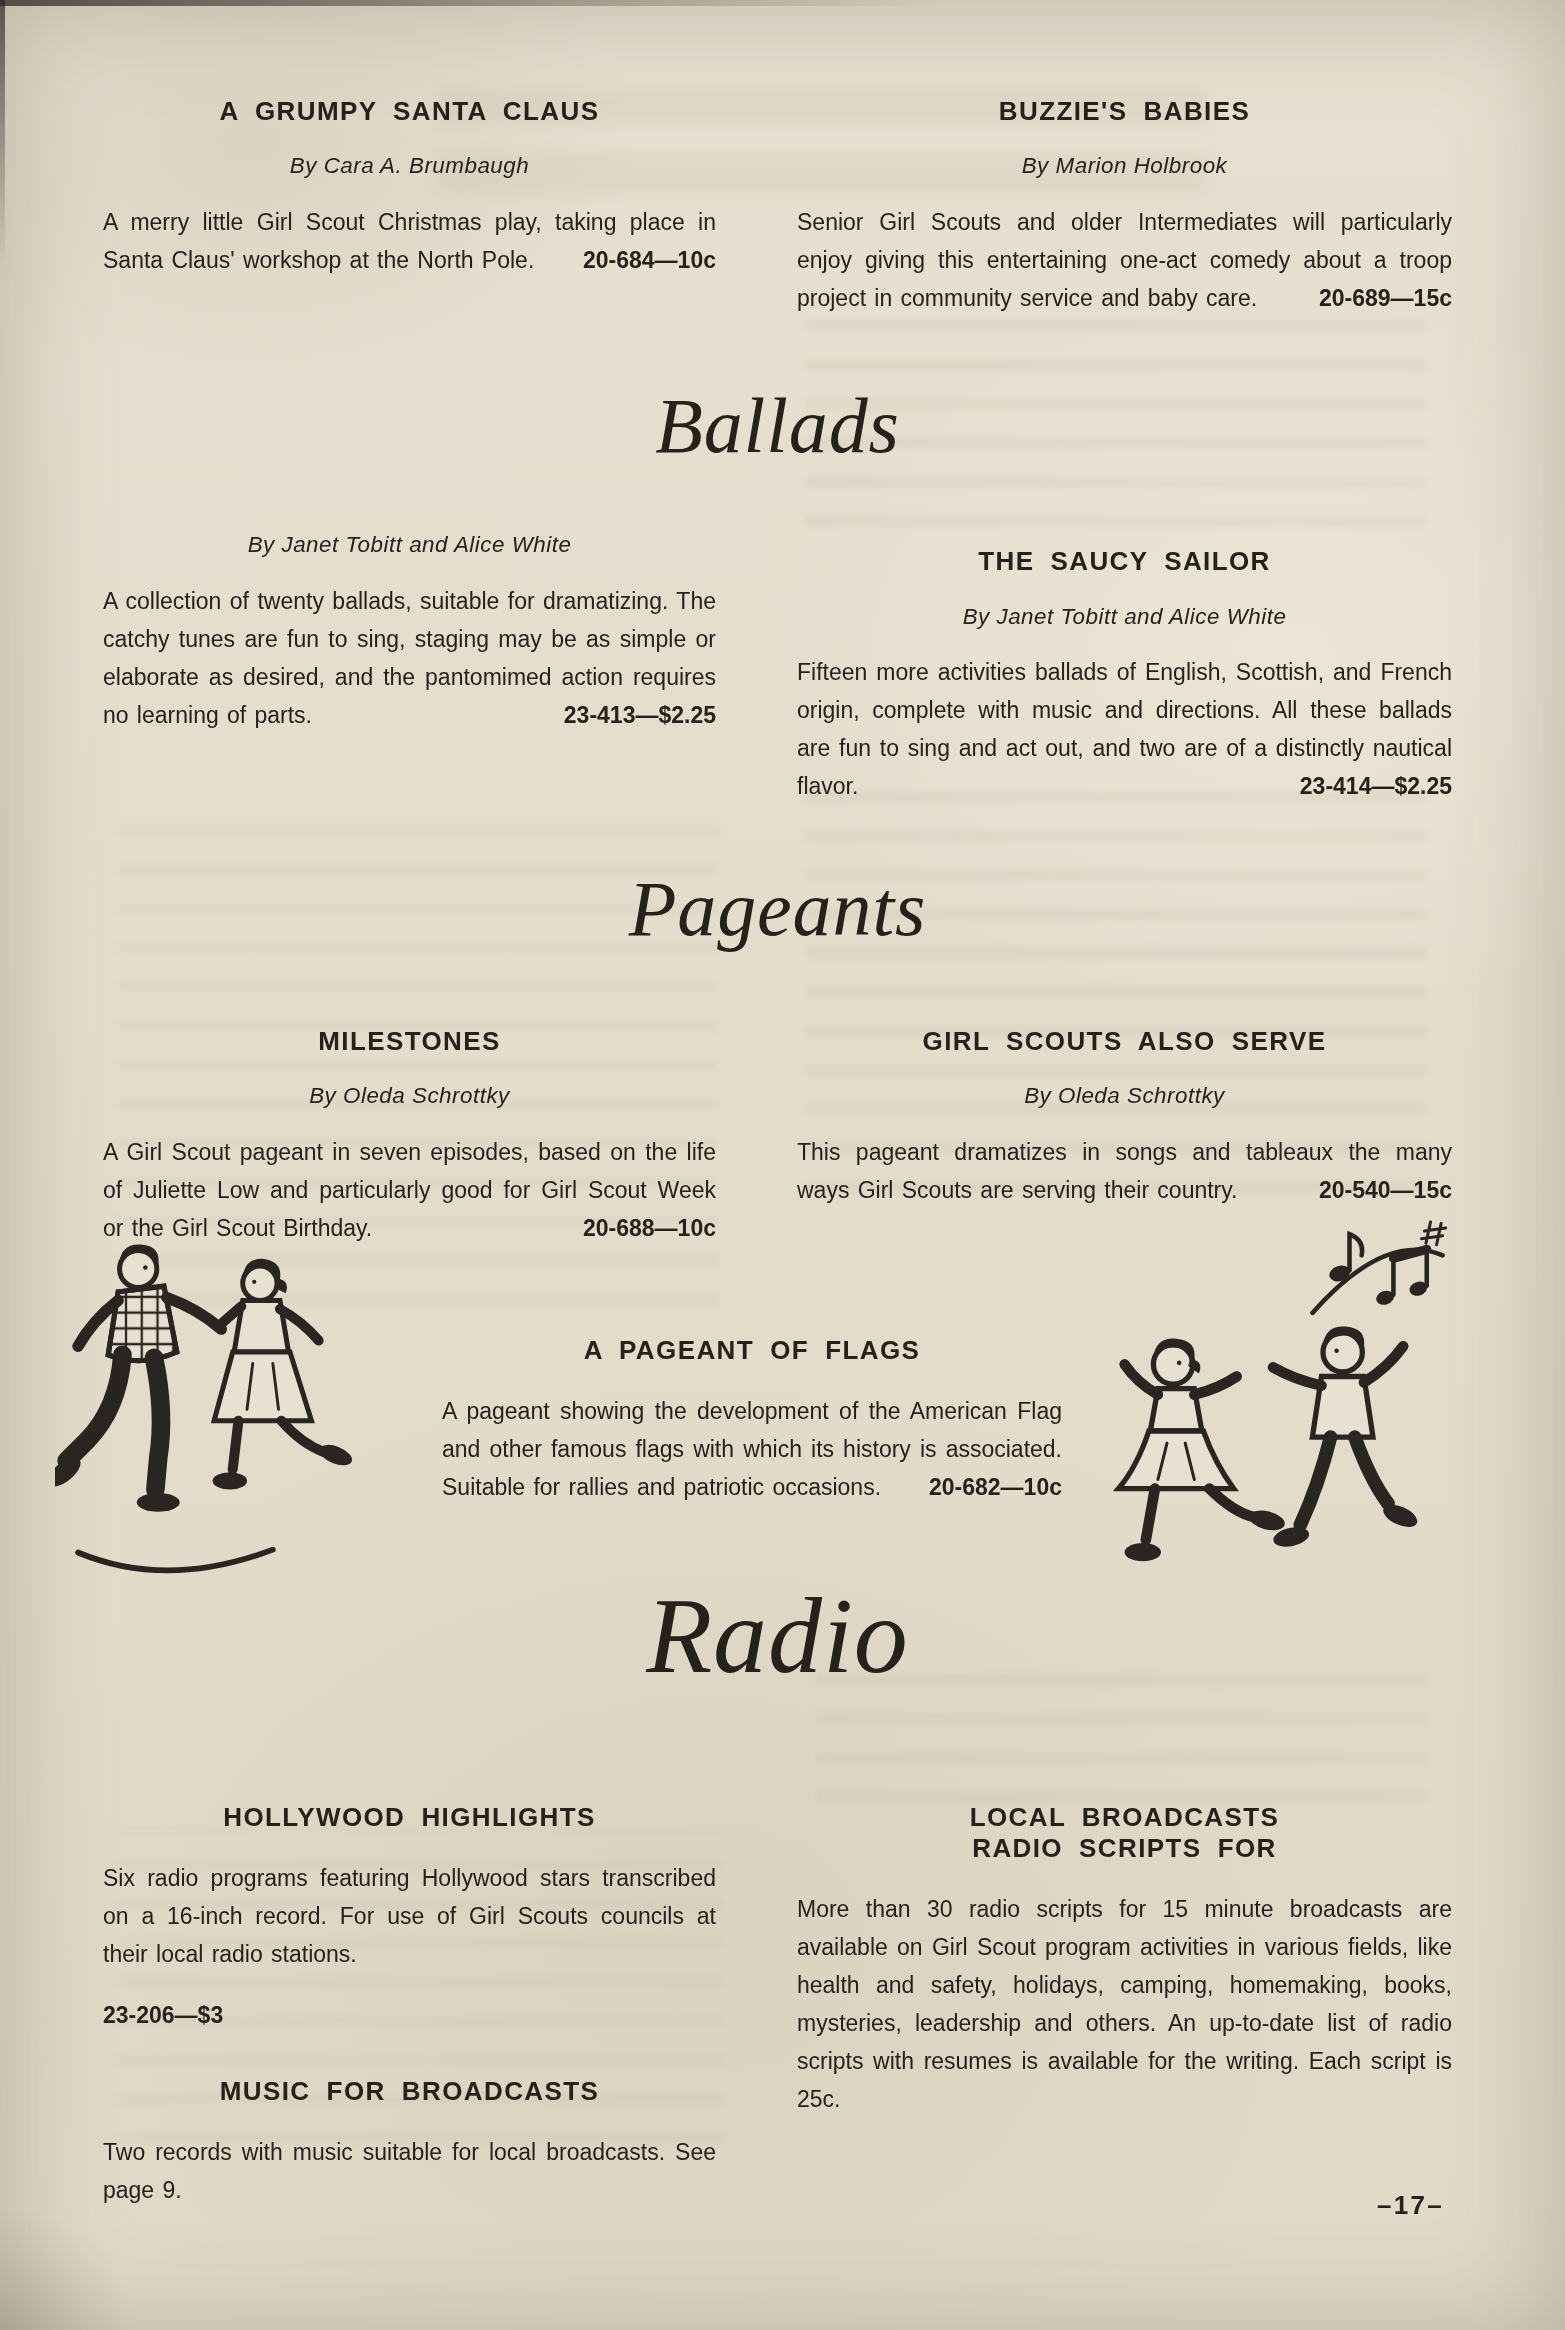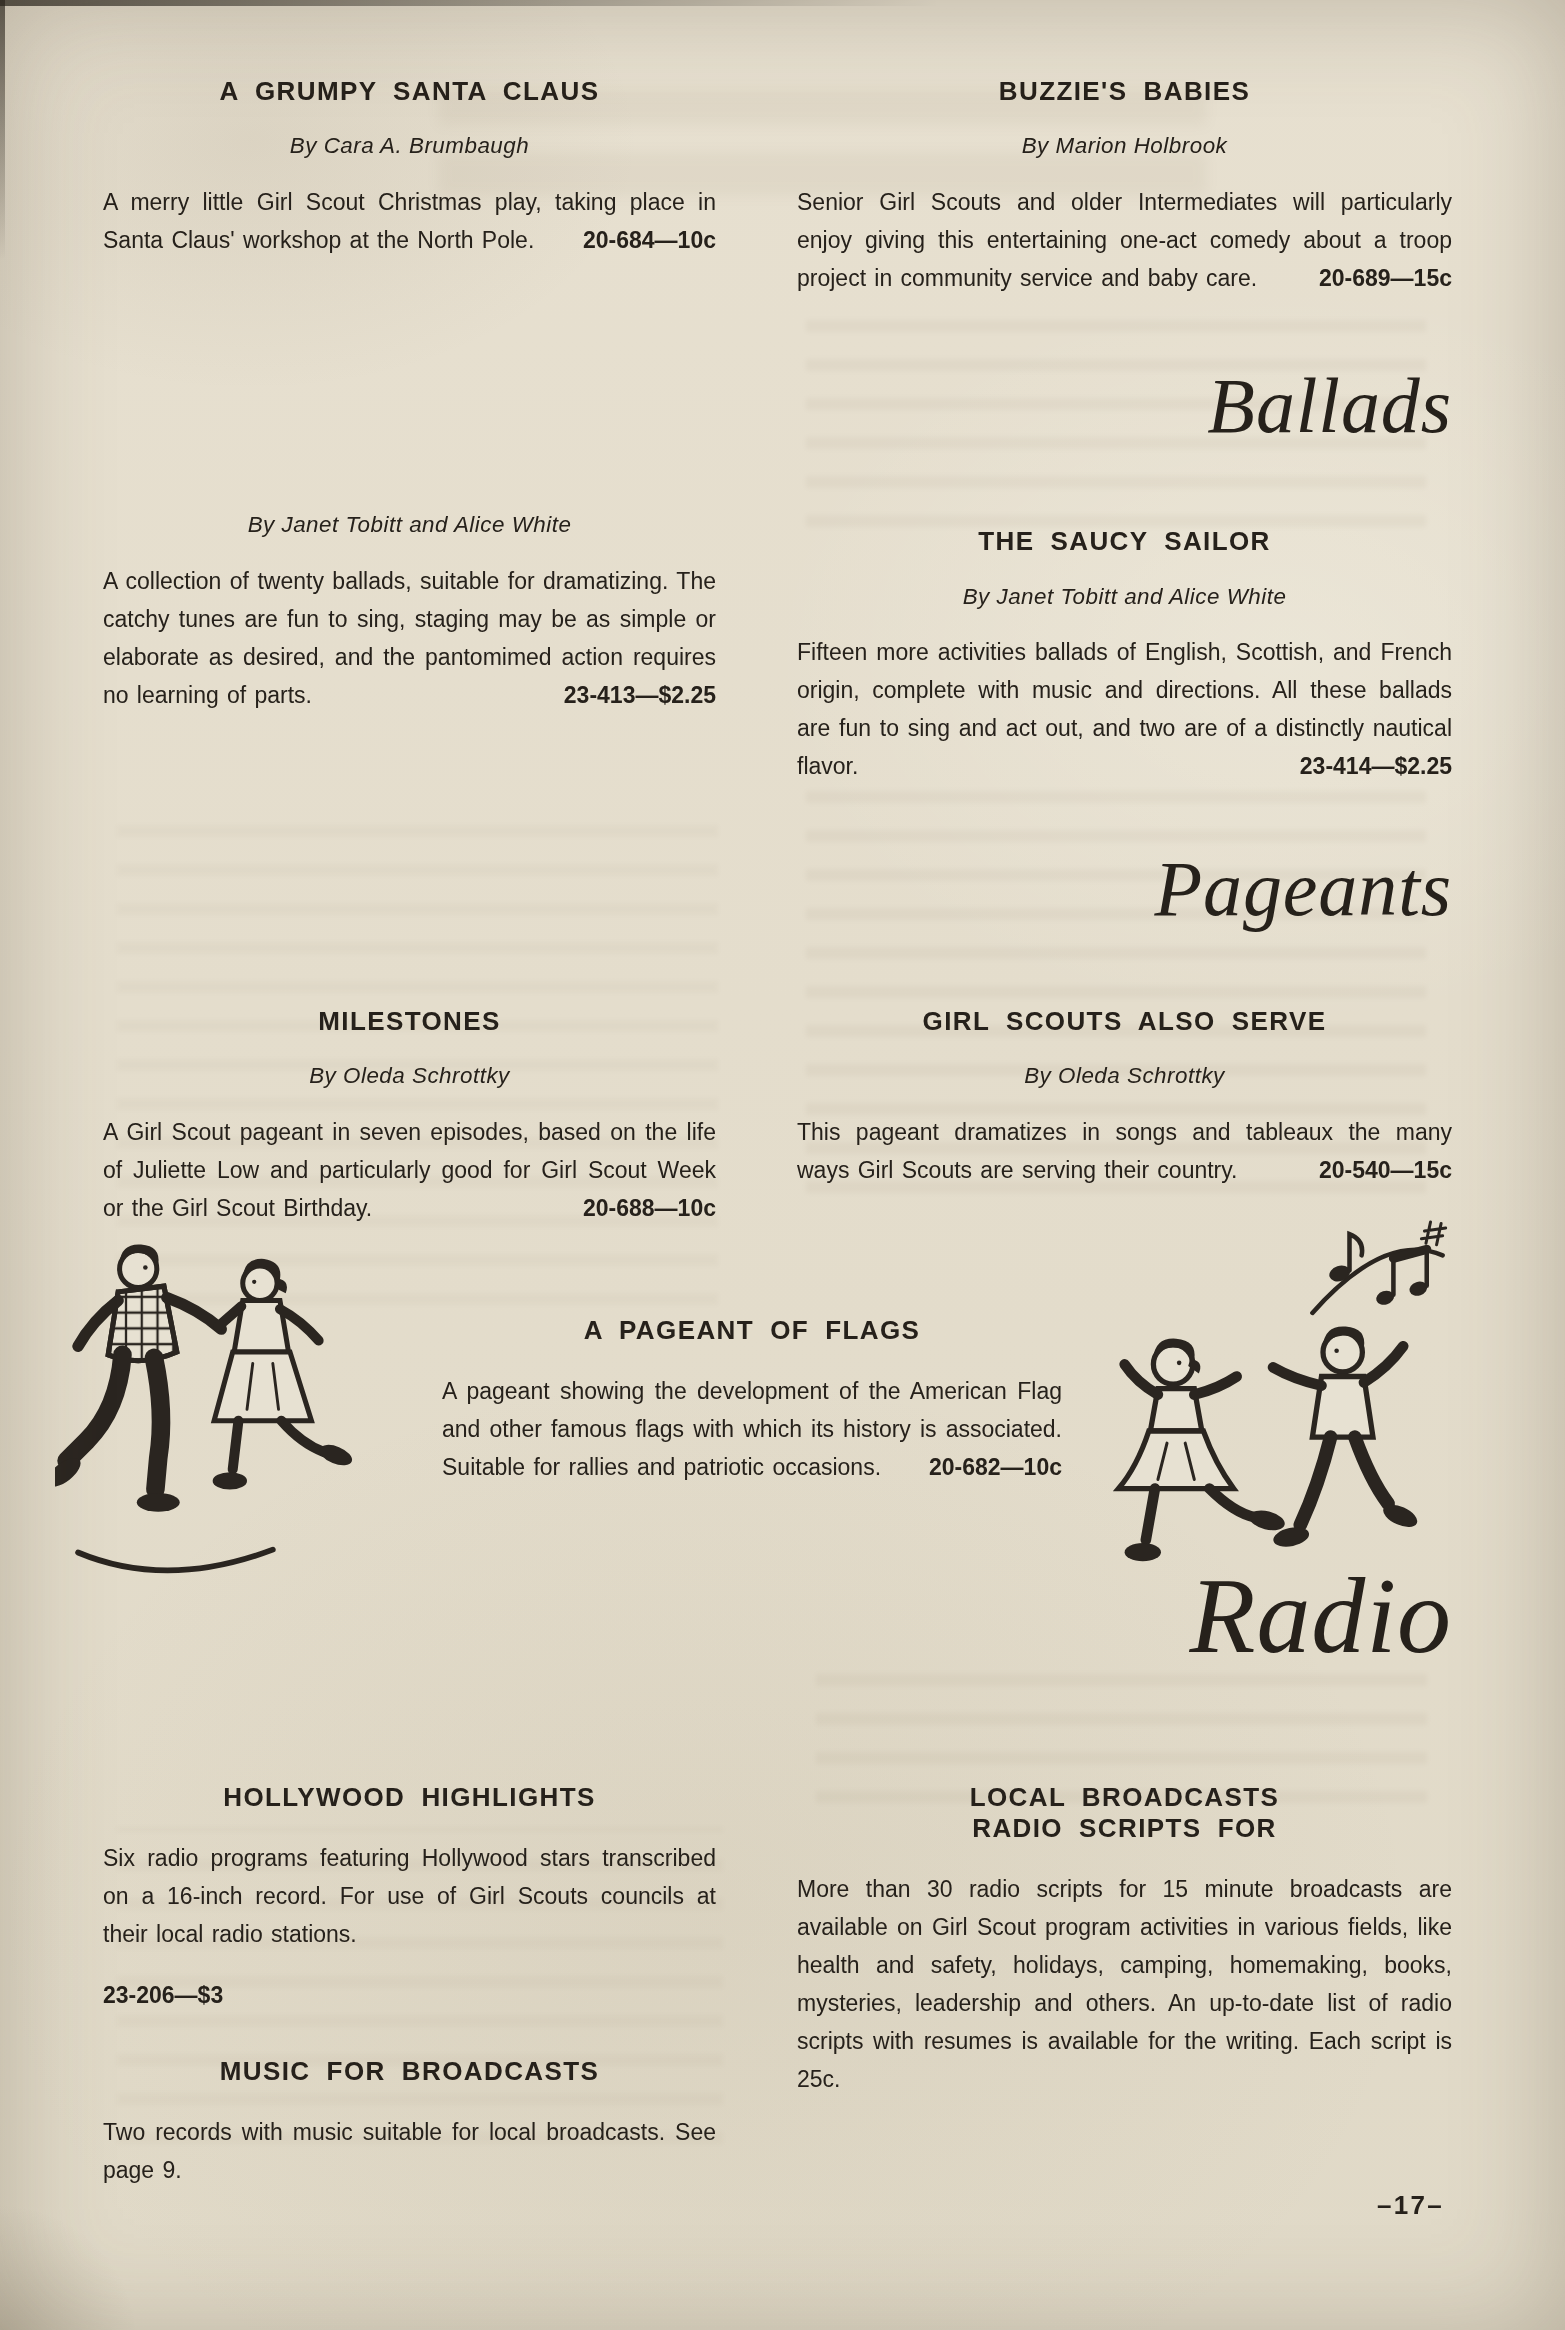--- a/index.html
+++ b/index.html
@@ -33,37 +33,37 @@
   .ghost{position:absolute;z-index:1;filter:blur(2.8px);
     background:repeating-linear-gradient(0deg, rgba(122,105,78,.55) 0 12px, rgba(0,0,0,0) 12px 39px);}
   .g1{top:89px;left:438px;width:769px;height:107px;opacity:.10;filter:blur(6.5px);
     background:repeating-linear-gradient(0deg, rgba(122,105,78,.6) 0 44px, rgba(0,0,0,0) 44px 70px);}
   .g2{top:308px;left:806px;width:620px;height:219px;opacity:.10;}
   .g3{top:764px;left:806px;width:620px;height:429px;opacity:.10;}
   .g4{top:811px;left:117px;width:601px;height:494px;opacity:.07;}
   .g5{top:1659px;left:816px;width:611px;height:144px;opacity:.10;}
   .g6{top:1827px;left:117px;width:606px;height:317px;opacity:.07;}
 
-  .content{position:absolute;left:103px;top:0;width:1349px;z-index:3;padding-top:50px;}
+  .content{position:absolute;left:103px;top:0;width:1349px;z-index:3;padding-top:70px;}
   .row{display:flex;justify-content:space-between;}
   .col-l{width:613px;}
   .col-r{width:655px;}
 
   .entry-title{
     font-weight:700;font-size:26px;line-height:1.2;text-align:center;
     letter-spacing:1.4px;word-spacing:7.5px;
   }
   .byline{font-style:italic;font-size:22.4px;line-height:1.2;text-align:center;margin-top:12px;letter-spacing:0.5px;}
   .entry-body{font-size:23px;line-height:38px;text-align:justify;margin-top:23px;word-spacing:1.9px;}
   .code{float:right;font-weight:700;}
   .code-line{text-align:left;font-weight:700;font-size:23px;line-height:38px;margin-top:6.5px;}
 
   .script-heading{
     font-family:"Liberation Serif","DejaVu Serif",serif;font-style:italic;font-weight:400;
-    text-align:right;font-size:78px;line-height:1.12;letter-spacing:0.9px;
+    text-align:center;font-size:78px;line-height:1.12;letter-spacing:0.9px;
   }
   #ballads-heading{margin-top:42px;margin-bottom:51px;}
   #pageants-heading{margin-top:37px;margin-bottom:47px;}
   #radio-heading{font-size:108px;margin-top:70px;margin-bottom:79px;}
 
   .flags-block{width:620px;margin-left:339px;margin-top:65px;}
   .flags-block .entry-body{margin-top:22.4px;}
 
   .two-line-title div{display:block;}
   .mt-title2{margin-top:42px;}

